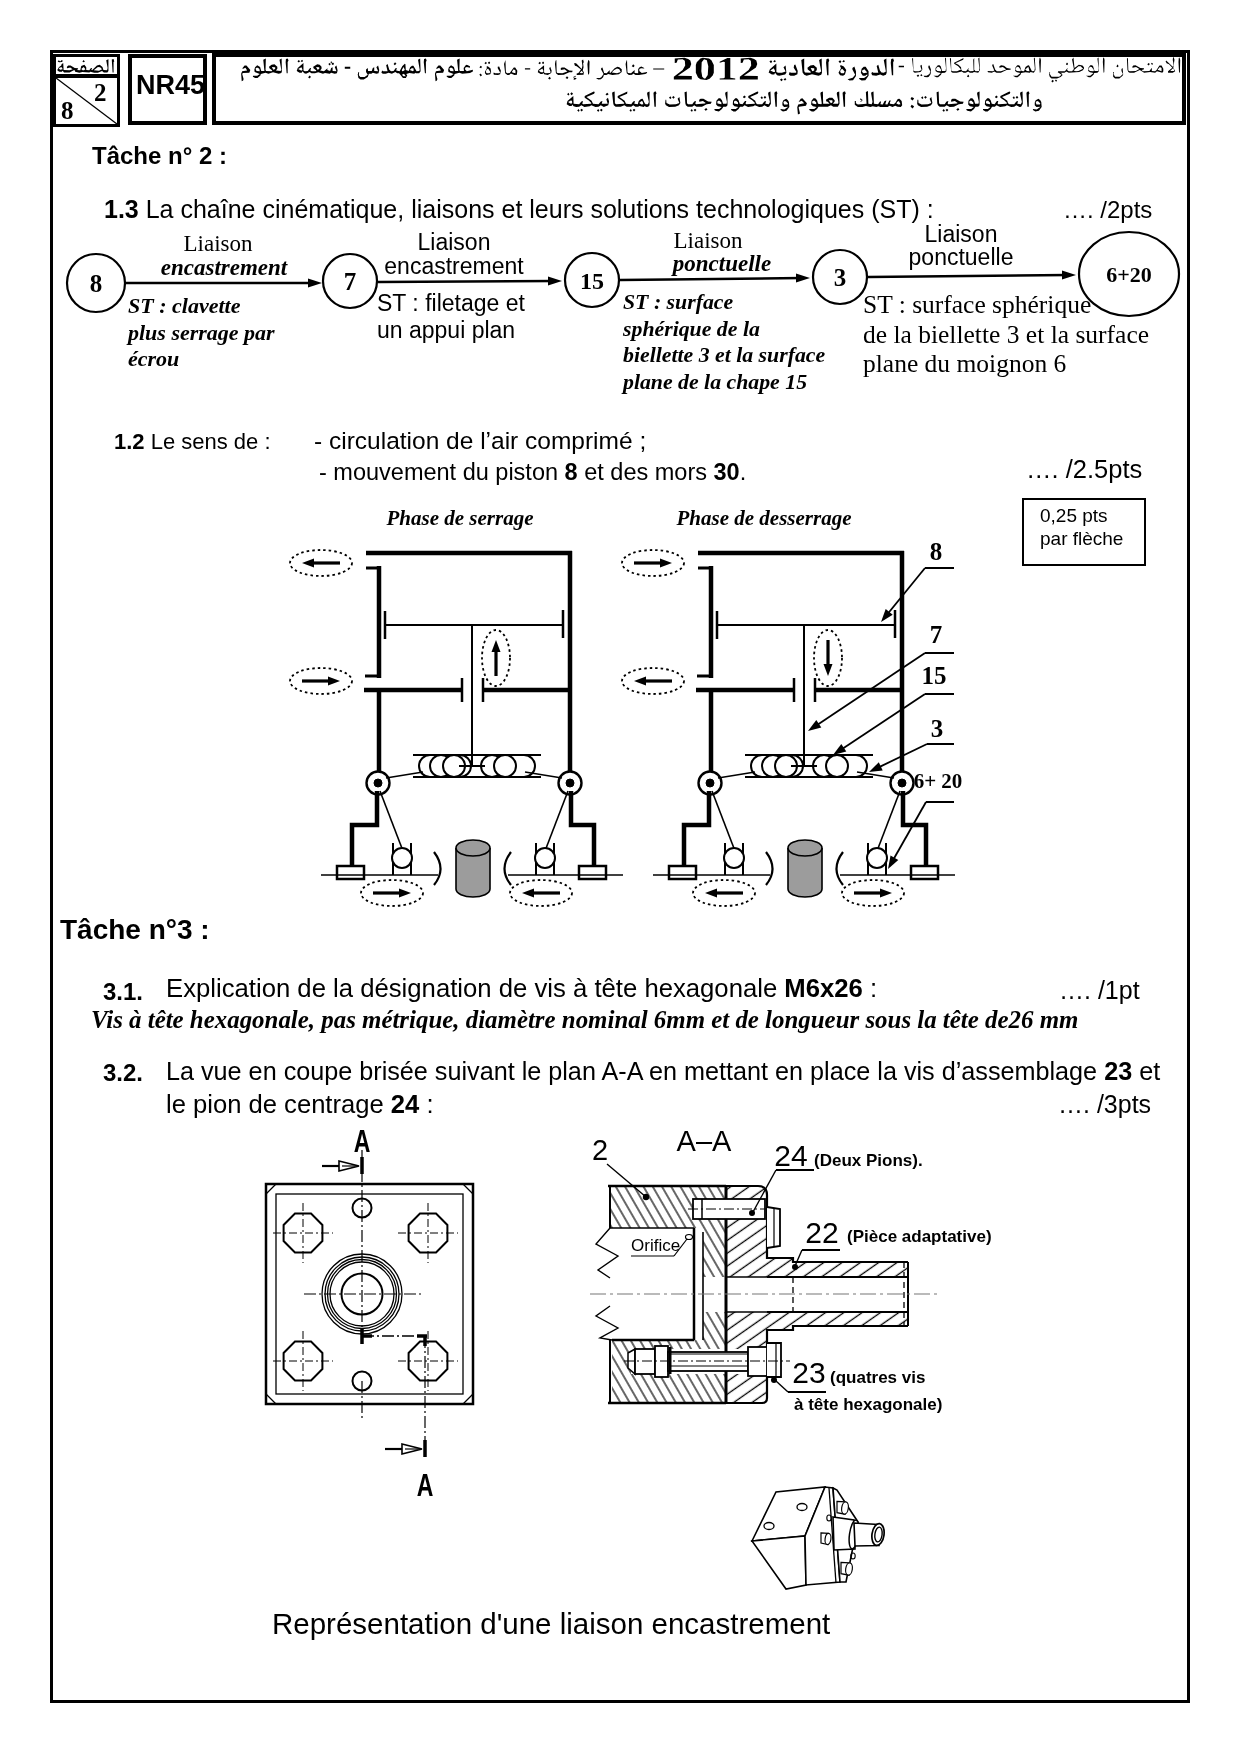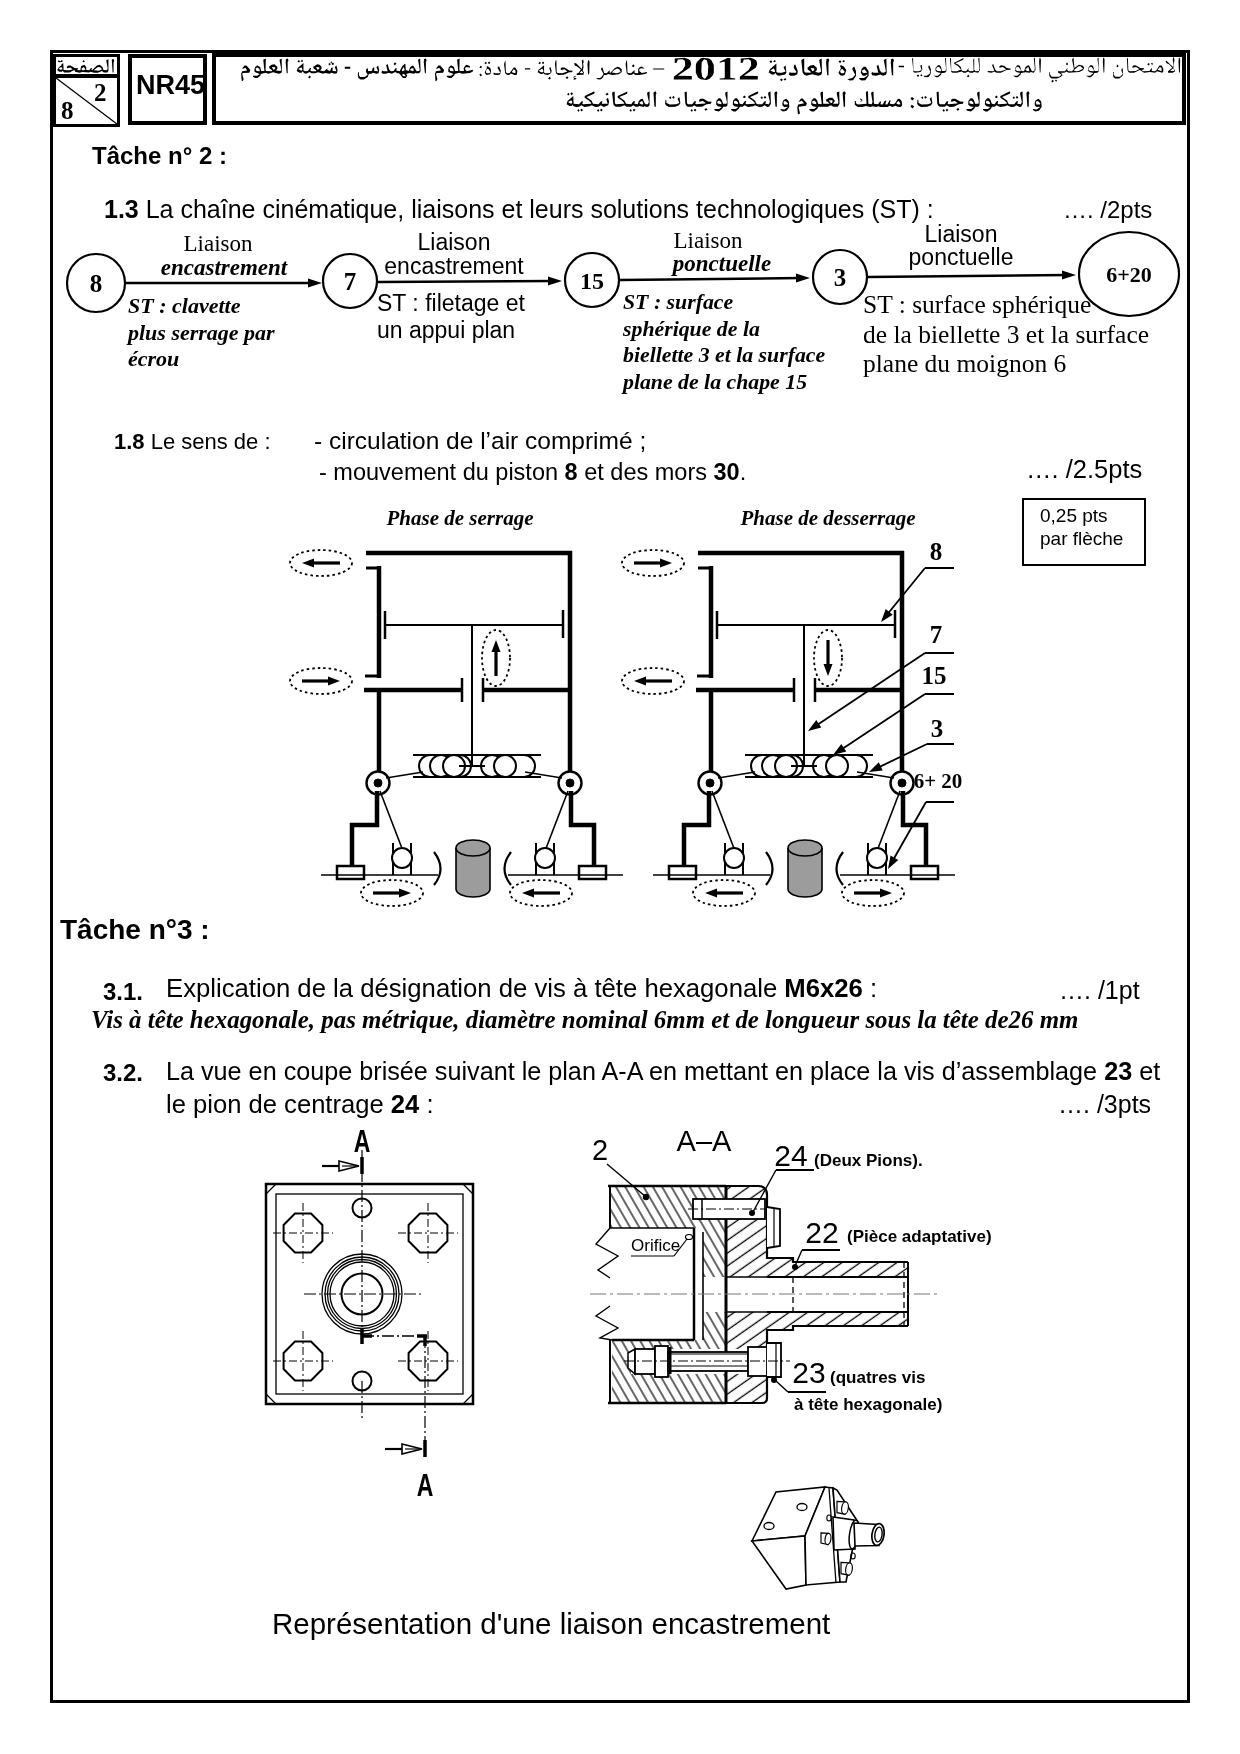--- a/index.html
+++ b/index.html
@@ -14,27 +14,27 @@
   </svg>
 <div class="abs" style="left:94px;top:79px;font:bold 25px 'Liberation Serif',serif">2</div>
 <div class="abs" style="left:61px;top:97px;font:bold 25px 'Liberation Serif',serif">8</div>
 <div class="abs" style="left:128px;top:54px;width:79px;height:71px;border:4px solid #000"></div>
 <div class="abs" style="left:136px;top:70px;font:bold 27px 'Liberation Sans',sans-serif;letter-spacing:0px">NR45</div>
 <div class="abs" style="left:212px;top:53px;width:974px;height:72px;border:4px solid #000"></div>
 
 <div class="abs" style="left:92px;top:142px;font:bold 24px 'Liberation Sans',sans-serif;">Tâche n° 2 :</div>
 <div class="abs" style="left:104px;top:195px;font-size:25px"><b>1.3</b> La chaîne cinématique, liaisons et leurs solutions technologiques (ST) :</div>
 <div class="abs" style="left:1063px;top:196px;font-size:24px">…. /2pts</div>
-<div class="abs" style="left:114px;top:429px;font-size:22px"><b>1.8</b> Le sens de :</div>
+<div class="abs" style="left:114px;top:429px;font-size:22px"><b>1.2</b> Le sens de :</div>
 <div class="abs" style="left:314px;top:427px;font-size:24.5px">- circulation de l’air comprimé ;</div>
 <div class="abs" style="left:319px;top:459px;font-size:23.5px">- mouvement du piston <b>8</b> et des mors <b>30</b>.</div>
 <div class="abs" style="left:1026px;top:455px;font-size:25.5px">…. /2.5pts</div>
 <div class="abs" style="left:1022px;top:498px;width:124px;height:68px;border:2.5px solid #000;font-size:19px;padding:5px 0 0 16px;line-height:22.5px">0,25 pts<br>par flèche</div>
 <div class="abs" style="left:460px;top:506px;transform:translateX(-50%);font:bold italic 21px 'Liberation Serif',serif">Phase de serrage</div>
-<div class="abs" style="left:828px;top:506px;transform:translateX(-50%);font:bold italic 21px 'Liberation Serif',serif">Phase de desserrage</div>
+<div class="abs" style="left:764px;top:506px;transform:translateX(-50%);font:bold italic 21px 'Liberation Serif',serif">Phase de desserrage</div>
 <div class="abs" style="left:60px;top:914px;font:bold 28px 'Liberation Sans',sans-serif;">Tâche n°3 :</div>
 <div class="abs" style="left:103px;top:978px;font:bold 24px 'Liberation Sans',sans-serif">3.1.</div>
 <div class="abs" style="left:166px;top:974px;font-size:25.7px">Explication de la désignation de vis à tête hexagonale <b>M6x26</b> :</div>
 <div class="abs" style="left:1059px;top:976px;font-size:25px">…. /1pt</div>
 <div class="abs" style="left:91px;top:1006px;font:bold italic 24.9px 'Liberation Serif',serif">Vis à tête hexagonale, pas métrique, diamètre nominal 6mm et de longueur sous la tête de26 mm</div>
 <div class="abs" style="left:103px;top:1059px;font:bold 24px 'Liberation Sans',sans-serif">3.2.</div>
 <div class="abs" style="left:166px;top:1057px;font-size:25.2px">La vue en coupe brisée suivant le plan A-A en mettant en place la vis d’assemblage <b>23</b> et</div>
 <div class="abs" style="left:166px;top:1090px;font-size:25.6px">le pion de centrage <b>24</b> :</div>
 <div class="abs" style="left:1058px;top:1090px;font-size:25px">…. /3pts</div>
 <div class="abs" style="left:272px;top:1607px;font-size:29.5px">Représentation d'une liaison encastrement</div>

